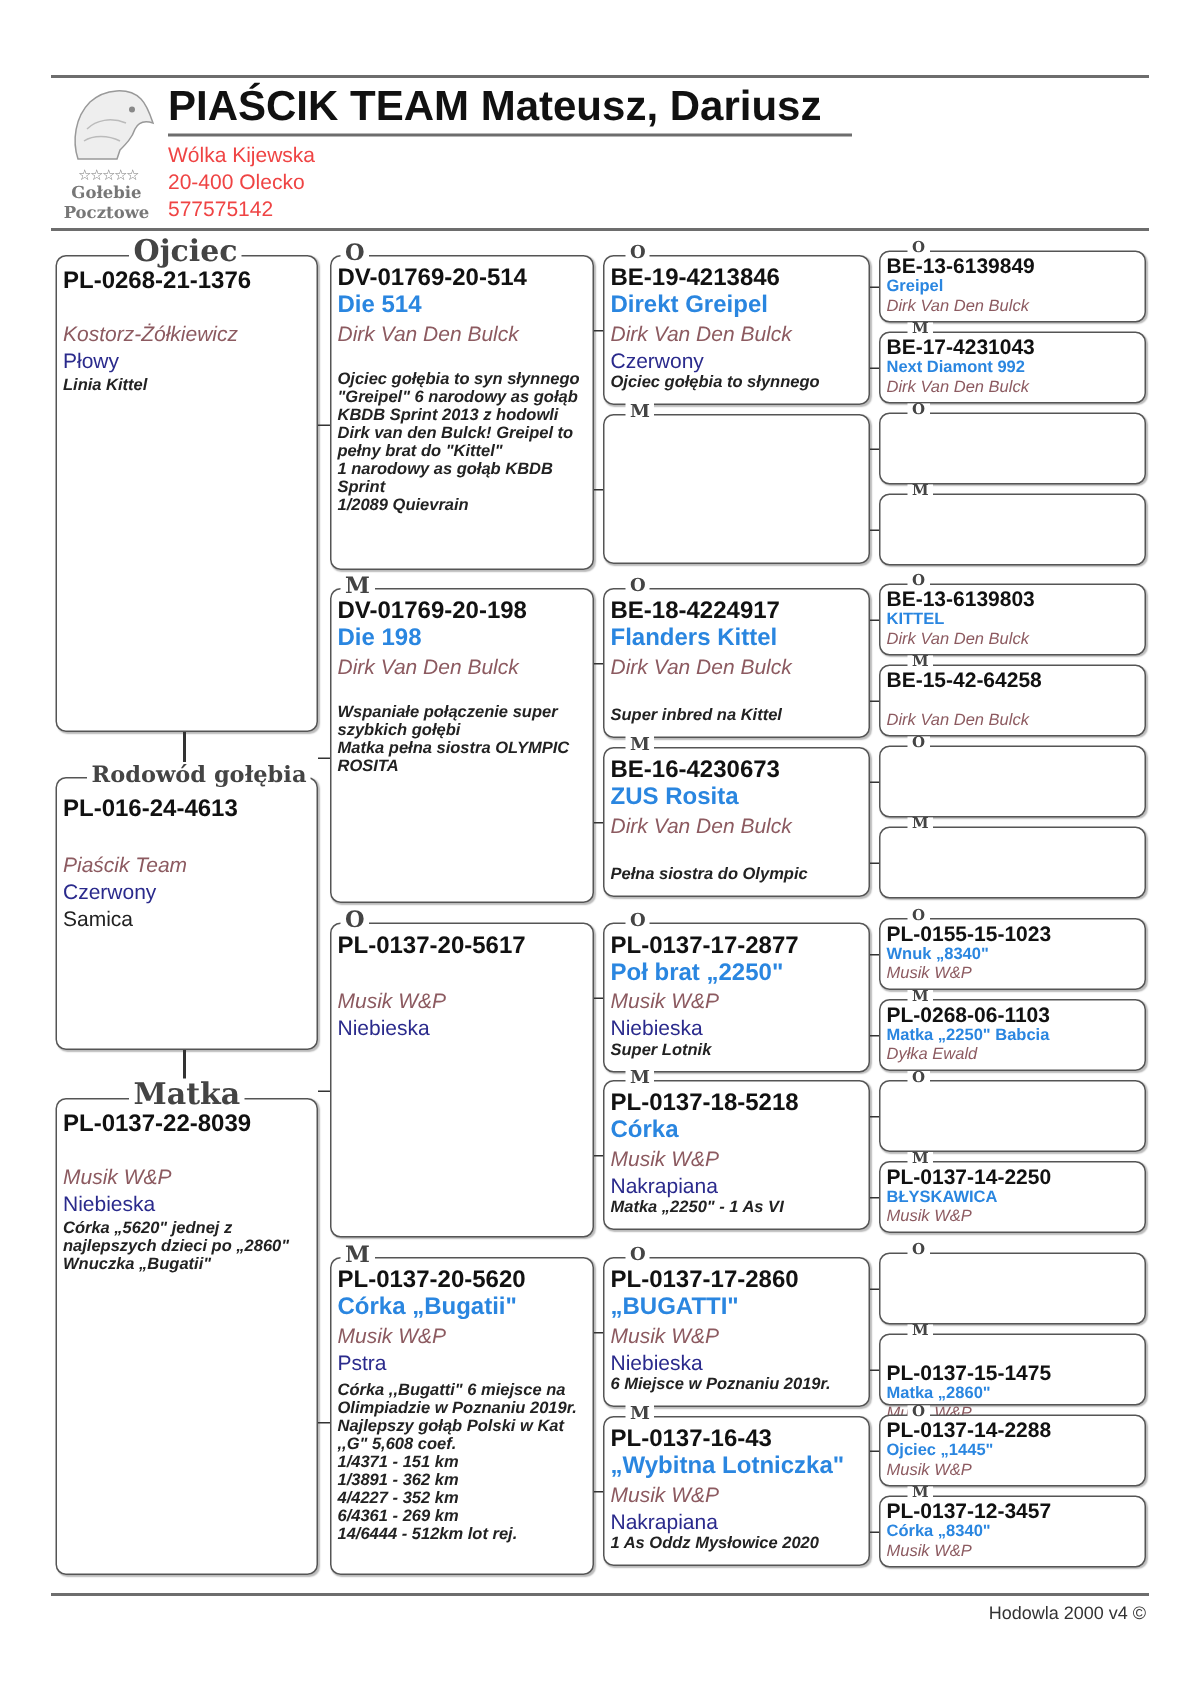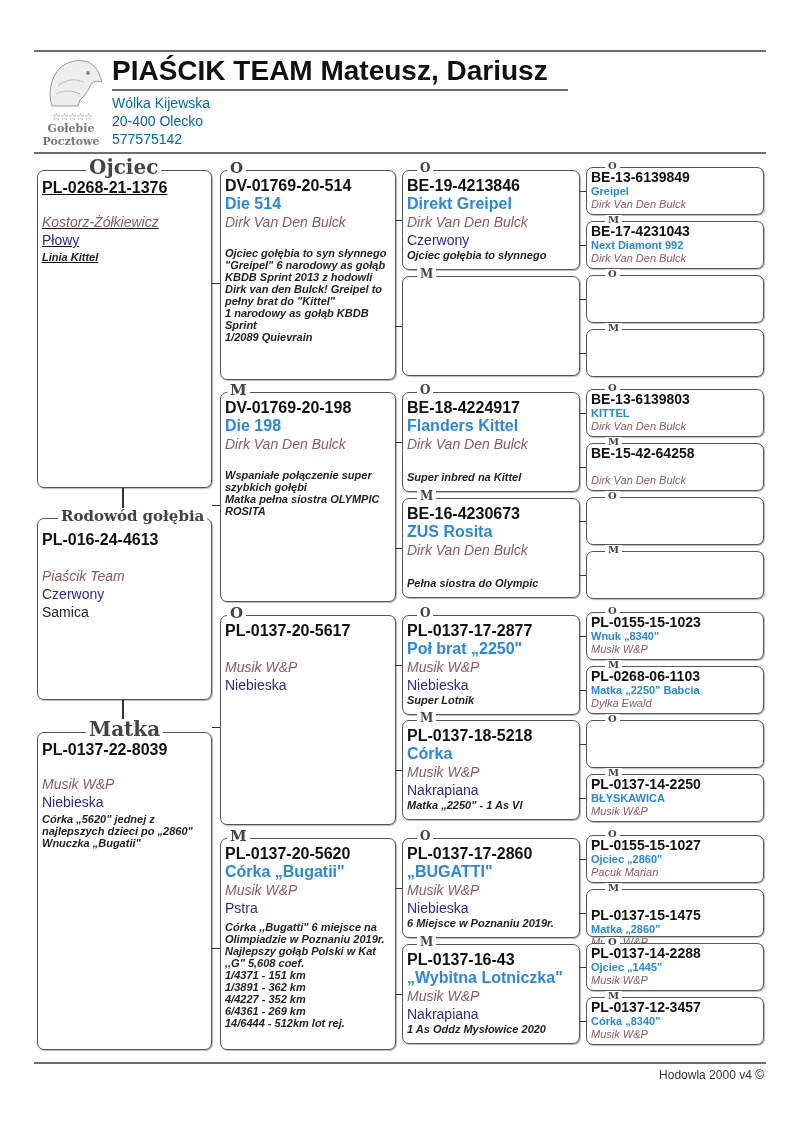--- a/index.html
+++ b/index.html
@@ -11,21 +11,21 @@
 
   .logo { position: absolute; left: 34px; top: 54px; width: 74px; height: 96px; }
   .logo-bird { position: absolute; left: 10px; top: 2px; width: 60px; height: 54px; }
   .logo-stars { position: absolute; left: 2px; top: 57px; width: 72px; text-align: center; font-size: 10px; letter-spacing: -1px; color: #777; }
   .logo-t1, .logo-t2 { position: absolute; left: 0; width: 74px; text-align: center; font-family: "DejaVu Serif", serif; font-weight: bold; font-size: 11px; color: #777; }
   .logo-t1 { top: 68px; }
   .logo-t2 { top: 81px; }
 
   .title { position: absolute; left: 112px; top: 55px; font-size: 28px; font-weight: bold; color: #111; white-space: nowrap; }
   .title-underline { position: absolute; left: 112px; top: 89px; width: 456px; height: 2px; background: #6d6d6d; }
-  .addr { position: absolute; left: 112px; font-size: 14px; color: #0369a1; }
+  .addr { position: absolute; left: 112px; font-size: 14px; color: #ef4444; }
   .addr1 { top: 95px; } .addr2 { top: 113px; } .addr3 { top: 131px; }
 
   .box { position: absolute; border: 1.5px solid #555; border-radius: 7px; box-sizing: border-box; background: #fff; box-shadow: 1px 1px 1px #bbb; overflow: visible; }
   .legend { position: absolute; top: -9px; left: 6px; background: #fff; padding: 0 3px; font-family: "DejaVu Serif", serif; font-weight: bold; color: #444; line-height: 14px; }
   .lg-big { font-size: 20px; top: -14px; line-height: 20px; }
   .lg-med { font-size: 15px; top: -11px; line-height: 16px; }
   .lg-small { font-size: 12px; top: -9px; line-height: 13px; left: 14px;}
   .lg-tiny { font-size: 10px; top: -7px; line-height: 10px; left: 18px;}
   .inner { position: absolute; left: 4px; right: 3px; top: 6px; }
   .ring { font-weight: bold; color: #111; white-space: nowrap; }
@@ -71,21 +71,21 @@
   <div class="logo-t2">Pocztowe</div>
 </div>
 <div class="title">PIAŚCIK TEAM Mateusz, Dariusz</div>
 <div class="title-underline"></div>
 <div class="addr addr1">Wólka Kijewska</div>
 <div class="addr addr2">20-400 Olecko</div>
 <div class="addr addr3">577575142</div>
 
 <div class="box c1" style="left:37px; top:170px; width:175px; height:318px;">
   <span class="legend lg-big" style="left:48px;">Ojciec</span>
-  <div class="inner" style="top:8px;text-decoration:underline;">
+  <div class="inner" style="top:8px;">
     <div class="ring">PL-0268-21-1376</div>
     <div style="height:16px;"></div>
     <div class="breeder">Kostorz-Żółkiewicz</div>
     <div class="color">Płowy</div>
     <div class="note" style="margin-top:2px;">Linia Kittel</div>
   </div>
 </div>
 <div class="line" style="left:122px; top:488px; width:2px; height:30px;"></div>
 
 <div class="box c1" style="left:37px; top:518px; width:175px; height:182px;">
@@ -346,25 +346,20 @@
       <span class="legend lg-tiny">M</span>
       <div class="inner" style="top:2px;">
         <div class="ring" style="min-height:15px;">PL-0137-14-2250</div>
         <div class="name" style="min-height:13px;">BŁYSKAWICA</div>
         <div class="breeder">Musik W&amp;P</div>
       </div>
     </div>
     <div class="line" style="left: 580px; top: 798px; width: 6px; height: 1px;"></div>
     <div class="box c4" style="left: 586px; top: 835px; width: 178px; height: 48px;">
       <span class="legend lg-tiny">O</span>
-      <div class="inner" style="top:2px;">
-        <div class="ring" style="min-height:15px;">PL-0155-15-1027</div>
-        <div class="name" style="min-height:13px;">Ojciec „2860"</div>
-        <div class="breeder">Pacuk Marian</div>
-      </div>
     </div>
     <div class="line" style="left: 580px; top: 859px; width: 6px; height: 1px;"></div>
     <div class="box c4" style="left: 586px; top: 889px; width: 178px; height: 48px;">
       <span class="legend lg-tiny">M</span>
       <div class="inner" style="top:18px;">
         <div class="ring" style="min-height:15px;">PL-0137-15-1475</div>
         <div class="name" style="min-height:13px;">Matka „2860"</div>
         <div class="breeder">Musik W&amp;P</div>
       </div>
     </div>

